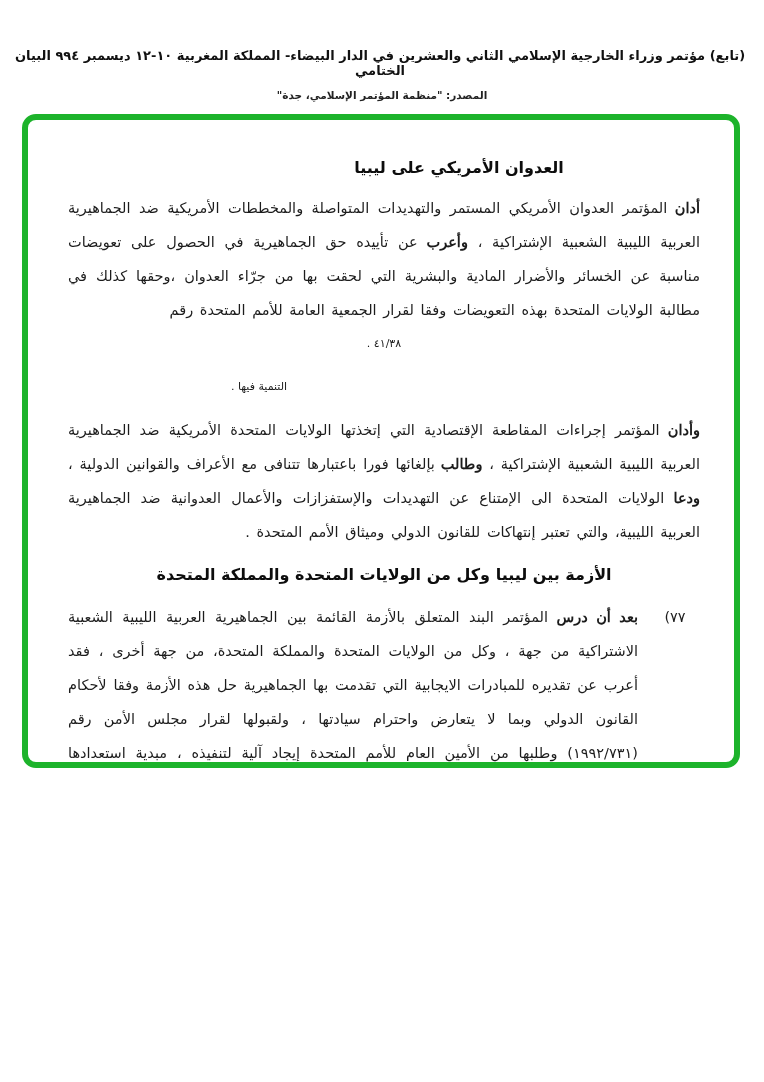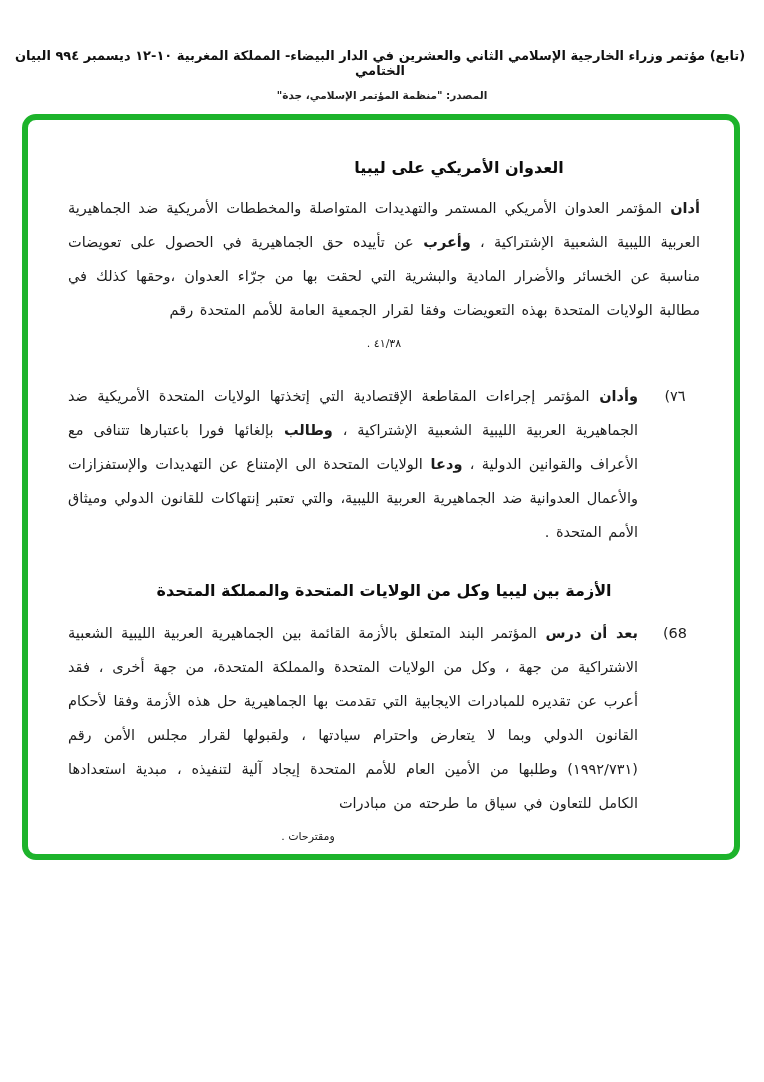--- a/index.html
+++ b/index.html
@@ -26,55 +26,55 @@
     margin-top:11px;
     text-align:center;
     font-size:10.5px;
     font-weight:bold;
     color:#222;
   }
 
   .greenbox {
     position:absolute;
     left:22px; top:114px;
-    width:718px; height:746px;
+    width:718px; height:654px;
     border:6px solid var(--green);
     border-radius:14px;
     padding:14px 34px 8px 40px;
     overflow:hidden;
     background:#fff;
   }
 
   .sec {
     font-size:16px;
     font-weight:bold;
     text-align:center;
     color:#0d0d0d;
   }
   .sec1 { margin:24px 0 14px; padding-left:150px; }
-  .sec2 { margin:32px 0 16px; }
+  .sec2 { margin:16px 0 16px; }
 
   .para { display:flex; margin-bottom:9px; }
   .num {
     flex:none;
     width:50px;
     margin-left:12px;
     text-align:center;
     font-size:14.5px;
     line-height:34px;
     white-space:nowrap;
   }
   .pbody { flex:1; }
   .ptxt {
     font-size:14.5px;
     line-height:34px;
     text-align:justify;
     word-spacing:2px;
   }
-  .b { font-weight:bold; }
+  .b { font-weight:bold;font-family:Liberation Serif, serif; }
   .tail {
     font-size:11px;
     line-height:34px;
     text-align:center;
   }
   .t75 { padding-right:250px; }
   .t77 { padding-right:90px; }
 
   .pagenum {
     position:absolute;
@@ -100,34 +100,34 @@
 
     <div class="para">
       <div class="pbody">
         <div class="ptxt"><span class="b">أدان </span><span>المؤتمر العدوان الأمريكي المستمر والتهديدات المتواصلة والمخططات الأمريكية ضد الجماهيرية العربية الليبية الشعبية الإشتراكية ، </span><span class="b">وأعرب </span><span>عن تأييده حق الجماهيرية في الحصول على تعويضات مناسبة عن الخسائر والأضرار المادية والبشرية التي لحقت بها من جرّاء العدوان ،وحقها كذلك في مطالبة الولايات المتحدة بهذه التعويضات وفقا لقرار الجمعية العامة للأمم المتحدة رقم</span></div>
         <div class="tail t74">٤١/٣٨ .</div>
       </div>
     </div>
 
     <div class="para">
       <div class="pbody">
+        <div class="tail t75">التنمية فيها .</div>
       </div>
     </div>
 
     <div class="para">
-      <div class="num">٧٦)</div>
       <div class="pbody">
         <div class="ptxt"><span class="b">وأدان </span><span>المؤتمر إجراءات المقاطعة الإقتصادية التي إتخذتها الولايات المتحدة الأمريكية ضد الجماهيرية العربية الليبية الشعبية الإشتراكية ، </span><span class="b">وطالب </span><span>بإلغائها فورا باعتبارها تتنافى مع الأعراف والقوانين الدولية ، </span><span class="b">ودعا </span><span>الولايات المتحدة الى الإمتناع عن التهديدات والإستفزازات والأعمال العدوانية ضد الجماهيرية العربية الليبية، والتي تعتبر إنتهاكات للقانون الدولي وميثاق الأمم المتحدة .</span></div>
       </div>
     </div>
 
     <h2 class="sec sec2">الأزمة بين ليبيا وكل من الولايات المتحدة والمملكة المتحدة</h2>
 
     <div class="para">
-      <div class="num">68)</div>
+      <div class="num">٧٧)</div>
       <div class="pbody">
         <div class="ptxt"><span class="b">بعد أن درس </span><span>المؤتمر البند المتعلق بالأزمة القائمة بين الجماهيرية العربية الليبية الشعبية الاشتراكية من جهة ، وكل من الولايات المتحدة والمملكة المتحدة، من جهة أخرى ، فقد أعرب عن تقديره للمبادرات الايجابية التي تقدمت بها الجماهيرية حل هذه الأزمة وفقا لأحكام القانون الدولي وبما لا يتعارض واحترام سيادتها ، ولقبولها لقرار مجلس الأمن رقم (١٩٩٢/٧٣١) وطلبها من الأمين العام للأمم المتحدة إيجاد آلية لتنفيذه ، مبدية استعدادها الكامل للتعاون في سياق ما طرحته من مبادرات</span></div>
         <div class="tail t77">ومقترحات .</div>
       </div>
     </div>
 
     <div class="para">
       <div class="num">٧٨)</div>
       <div class="pbody">
         <div class="ptxt"><span class="b">دعا </span><span>المؤتمر جميع الأطراف الى بذل المزيد من الجهد من أجل الوصول الى حل لهذه الأزمة ينهي المعاناة التي يتعرض لها الشعب الليبي نتيجة الحظر المفروض عليه ، </span></div>

